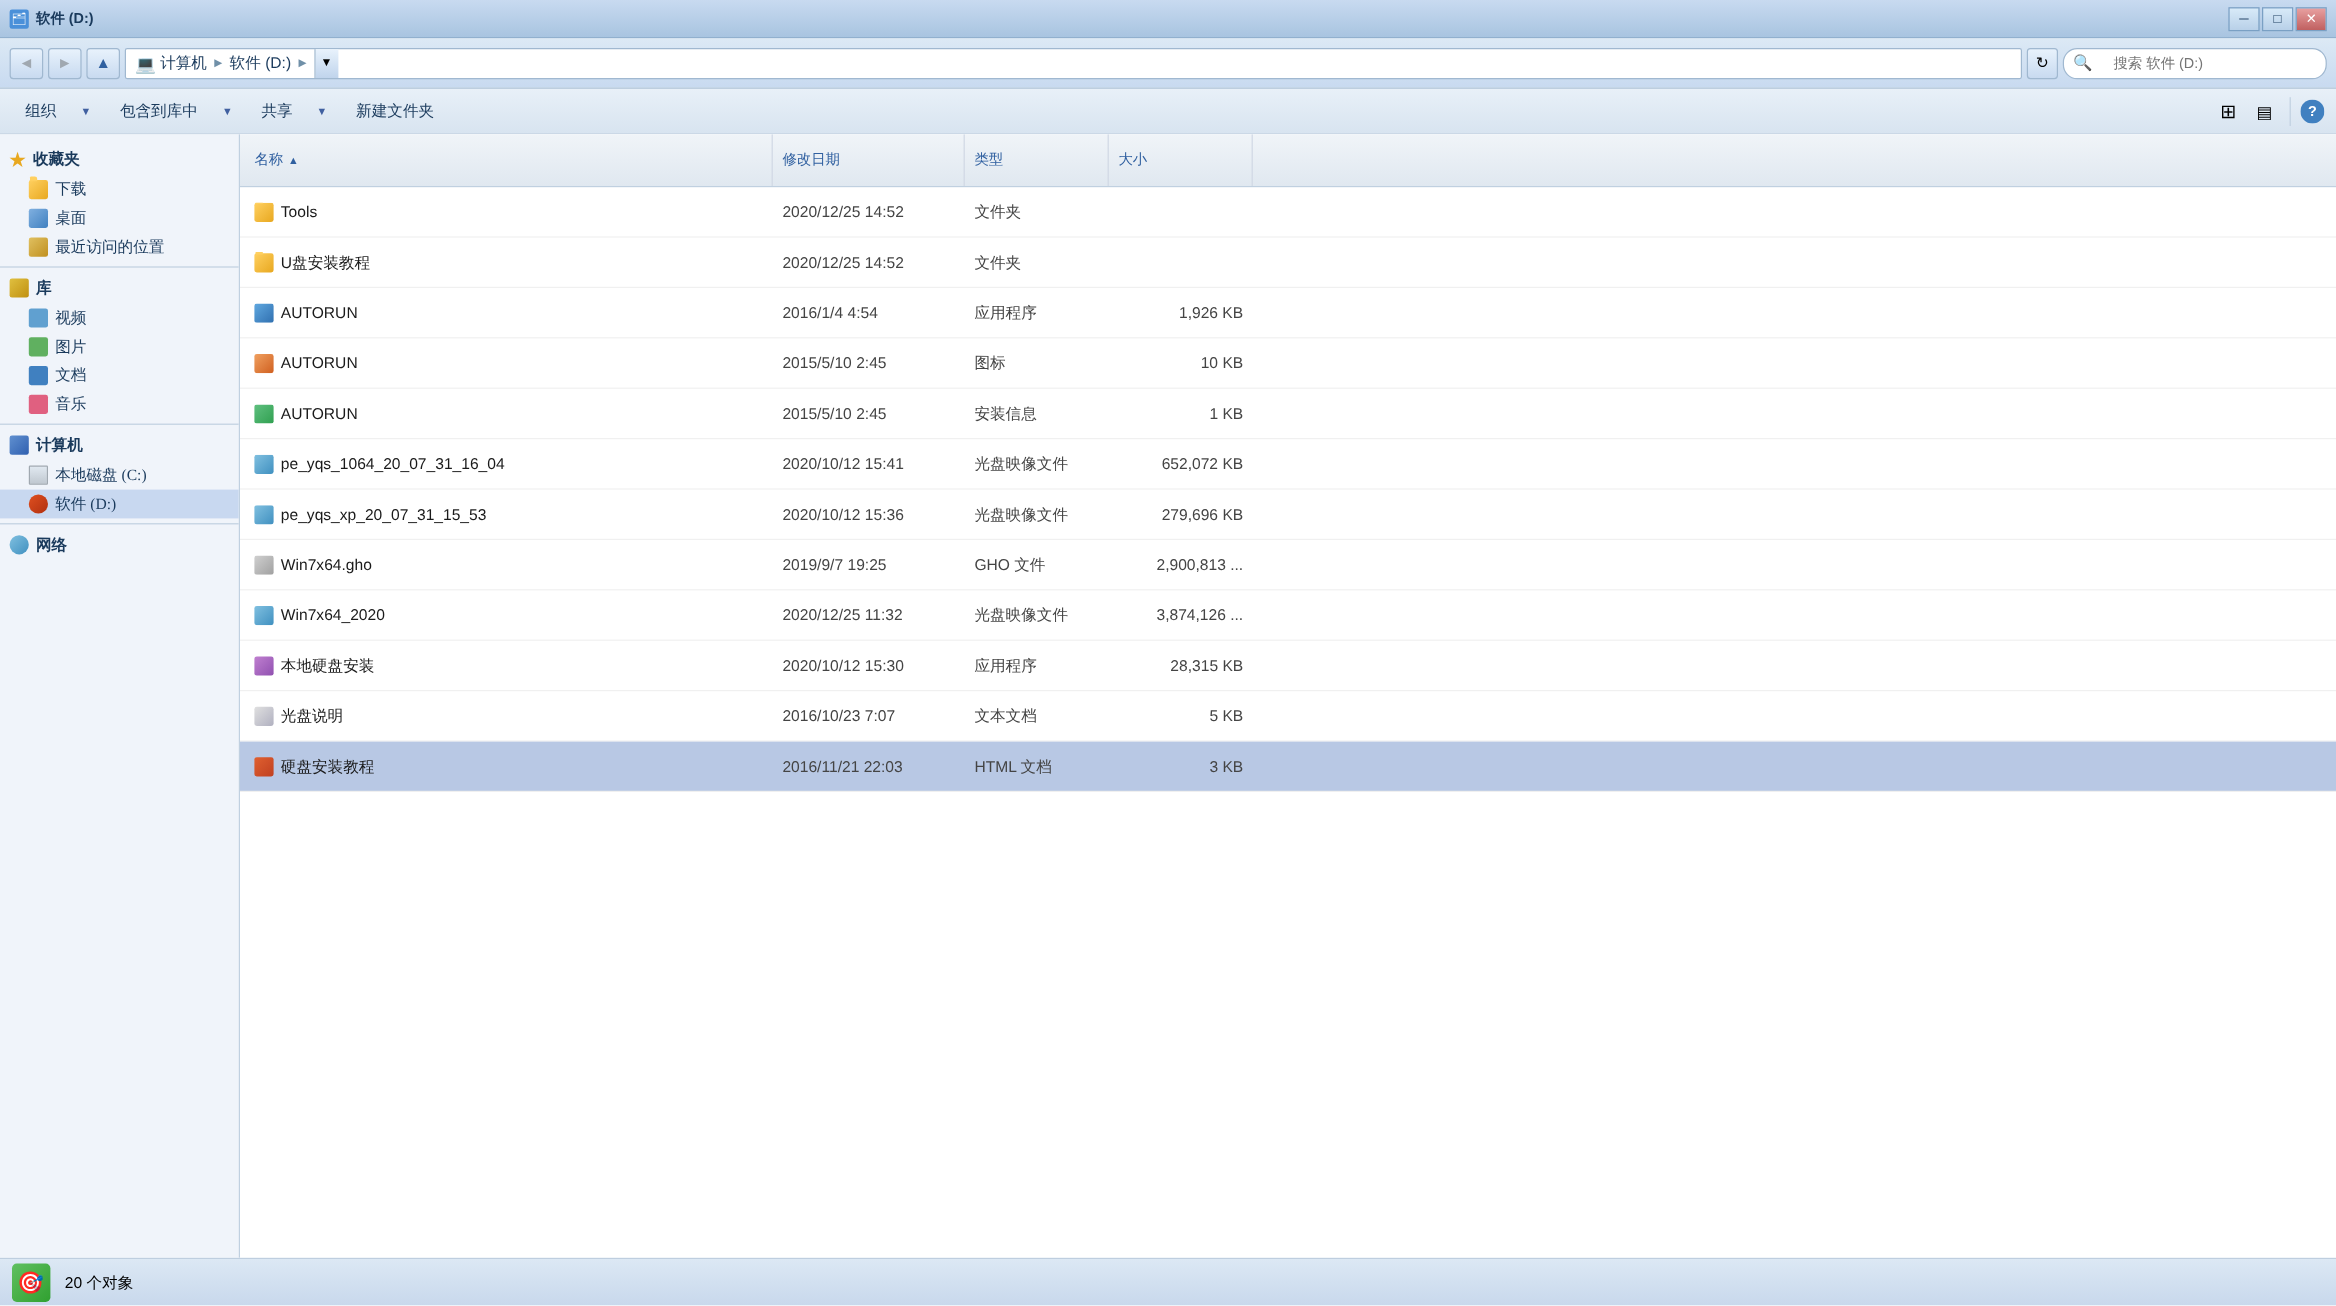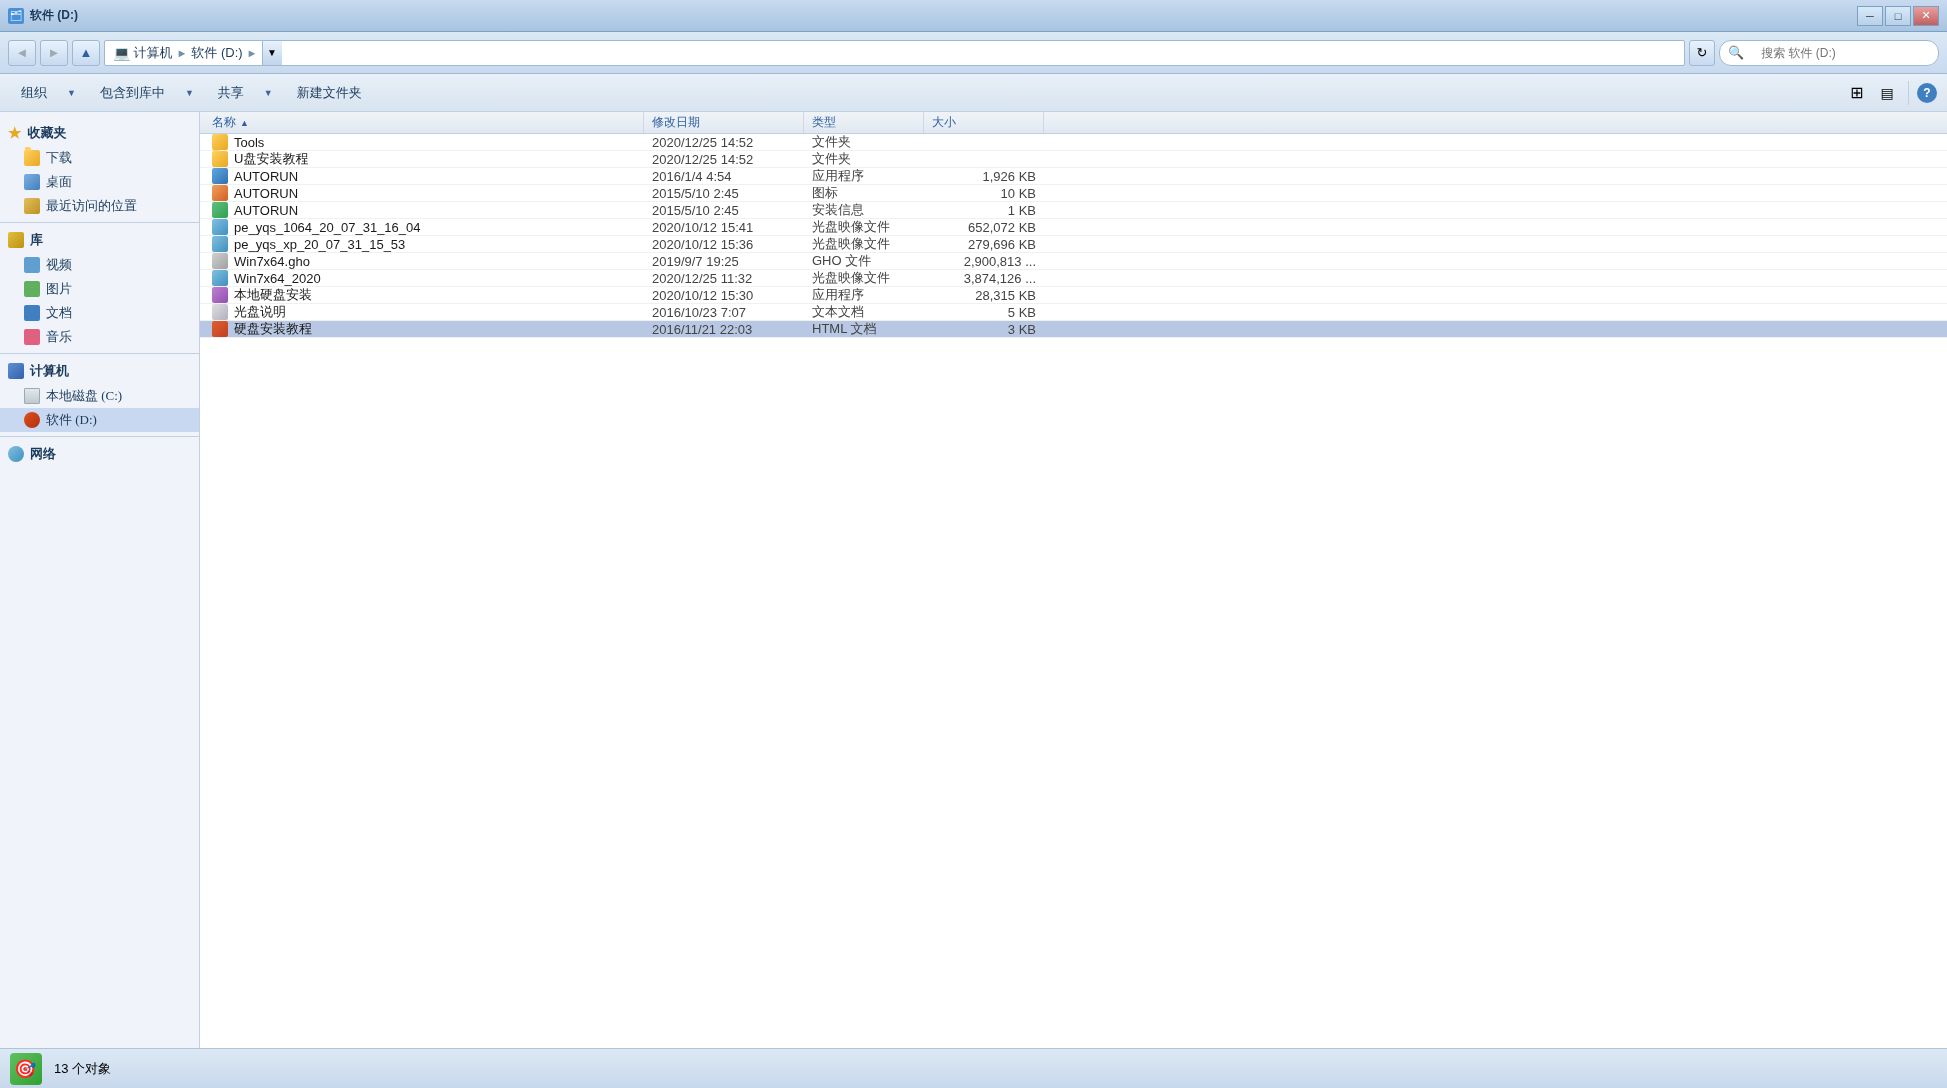--- a/index.html
+++ b/index.html
@@ -251,21 +251,21 @@
     }
 
     
     .file-list-container {
       flex: 1;
       display: flex;
       flex-direction: column;
       background: white;
     }
     .column-header {
-      height: 22px;
+      height: 44px;
       background: linear-gradient(to bottom, #f0f4f8, #e0e8f0);
       border-bottom: 1px solid #c0d0e0;
       display: flex;
       padding: 0 4px;
     }
     .col-header {
       display: flex;
       align-items: center;
       padding: 0 8px;
       font-size: 12px;
@@ -281,21 +281,21 @@
     .col-type { flex: 0 0 120px; }
     .col-size { flex: 0 0 120px; }
 
     .file-list {
       flex: 1;
       overflow-y: auto;
     }
     .file-row {
       display: flex;
       align-items: center;
-      height: 17px;
+      height: 42px;
       padding: 0 4px;
       cursor: pointer;
       border-bottom: 1px solid #f0f0f0;
     }
     .file-row.highlighted { background: #b8c8e4; }
 
     .file-cell {
       display: flex;
       align-items: center;
       gap: 6px;
@@ -615,14 +615,14 @@
     <div class="file-cell date">2016/11/21 22:03</div>
     <div class="file-cell type">HTML 文档</div>
     <div class="file-cell size">3 KB</div>
   </div>
       </div>
   </div>
 </div>
 
 <div class="statusbar">
   <div class="status-icon">🎯</div>
-  <span>13 个对象</span>
+  <span>20 个对象</span>
 </div>
 
 </body></html>

